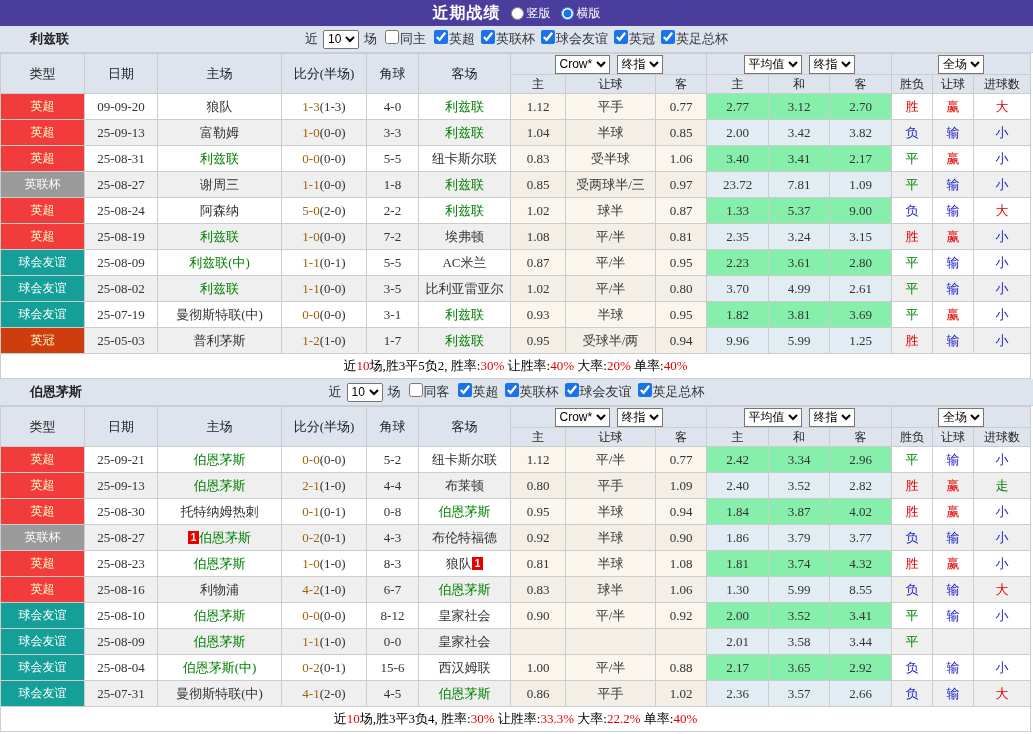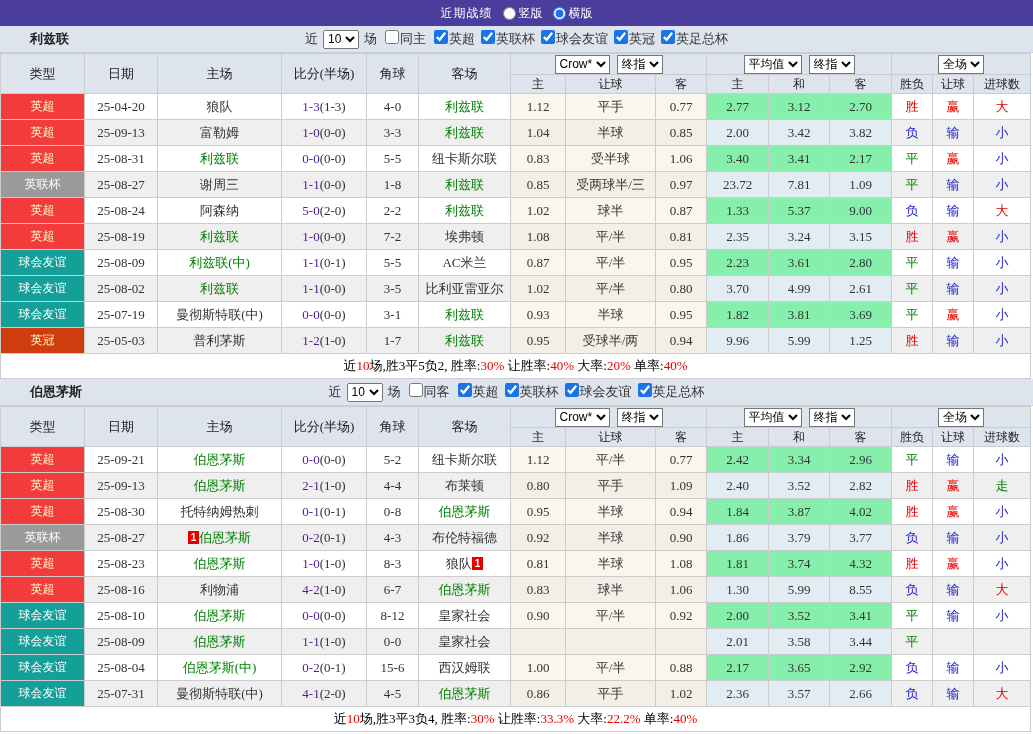--- a/index.html
+++ b/index.html
@@ -1,21 +1,21 @@
 <!DOCTYPE html>
 <html><head>
 <meta charset="utf-8">
 <style>
   * { box-sizing: border-box; margin: 0; padding: 0; }
   html,body { background:#fff; }
   body { width:1033px; font-family:"Liberation Serif", serif; font-size:12px; color:#333; }
 
   
   .title-bar { height:26px; background:#4a3d9c; color:#fff; display:flex; align-items:center; justify-content:center; gap:10px; font-family:"Liberation Sans", sans-serif; }
-  .title-bar .title { font-weight:normal; font-size:12px; letter-spacing:1px; }
+  .title-bar .title { font-weight:bold; font-size:16px; letter-spacing:1px; }
   .title-bar label { display:flex; align-items:center; gap:3px; font-size:12px; cursor:pointer; }
   .title-bar input[type=radio] { accent-color:#1a73e8; width:13px; height:13px; }
 
   
   .filter-bar { position:relative; height:27px; background:#dde4ee; border-bottom:1px solid #c8cfd8; display:flex; align-items:center; justify-content:center; font-size:13px; }
   .filter-bar .team-name { position:absolute; left:30px; font-weight:bold; font-size:13px; color:#222; }
   .filter-controls { display:flex; align-items:center; gap:2px; }
   .filter-controls select { font-family:"Liberation Sans", sans-serif; font-size:12px; height:19px; margin:0 3px; }
   .filter-controls input[type=checkbox] { accent-color:#1a73e8; width:14px; height:14px; margin:0 1px 0 6px; vertical-align:-2px; }
   .filter-controls label { display:flex; align-items:flex-start; cursor:pointer; }
@@ -31,21 +31,21 @@
   tbody td { height:26px; font-size:13px; }
   tbody tr:nth-child(even) td { background:#efefef; }
   tbody td.crow-col { background:#fbf6ed; }
   tbody tr:nth-child(even) td.crow-col { background:#f4efe6; }
   tbody td.avg-col { background:#86efac; }
   tbody tr:nth-child(even) td.avg-col { background:#e2edf3; }
   tbody td.type-cell { font-size:12px; }
   tfoot td { height:25px; background:#fff; font-size:13px; color:#000; }
 
   .focus-team { color:#008000; }
-  .score-ft { color:#4c1d95;text-align:center; }
+  .score-ft { color:#a16207;text-align:center; }
   .score-ht { color:#333; }
   .c-r { color:#e60000; }
   .c-g { color:#008000; }
   .c-b { color:#2323cc; }
   .badge { display:inline-block; background:#e60000; color:#fff; font-family:"Liberation Sans", sans-serif; font-size:10px; font-weight:bold; width:11px; height:13px; line-height:13px; text-align:center; vertical-align:1px; }
   .sum-r { color:#e60000; }
 </style>
 </head>
 <body>
 
@@ -142,21 +142,21 @@
       <th>和</th>
       <th>客</th>
       <th>胜负</th>
       <th>让球</th>
       <th>进球数</th>
     </tr>
   </thead>
   <tbody>
       <tr>
         <td class="type-cell" style="background-color: rgb(242, 60, 60); color: rgb(255, 255, 204);">英超</td>
-        <td>25-04-20</td>
+        <td>09-09-20</td>
         <td><span>狼队</span></td>
         <td><span class="score-ft">1-3</span><span class="score-ht">(1-3)</span></td>
         <td>4-0</td>
         <td><span class="focus-team">利兹联</span></td>
         <td class="crow-col">1.12</td>
         <td class="crow-col">平手</td>
         <td class="crow-col">0.77</td>
         <td class="avg-col">2.77</td>
         <td class="avg-col">3.12</td>
         <td class="avg-col">2.70</td>

